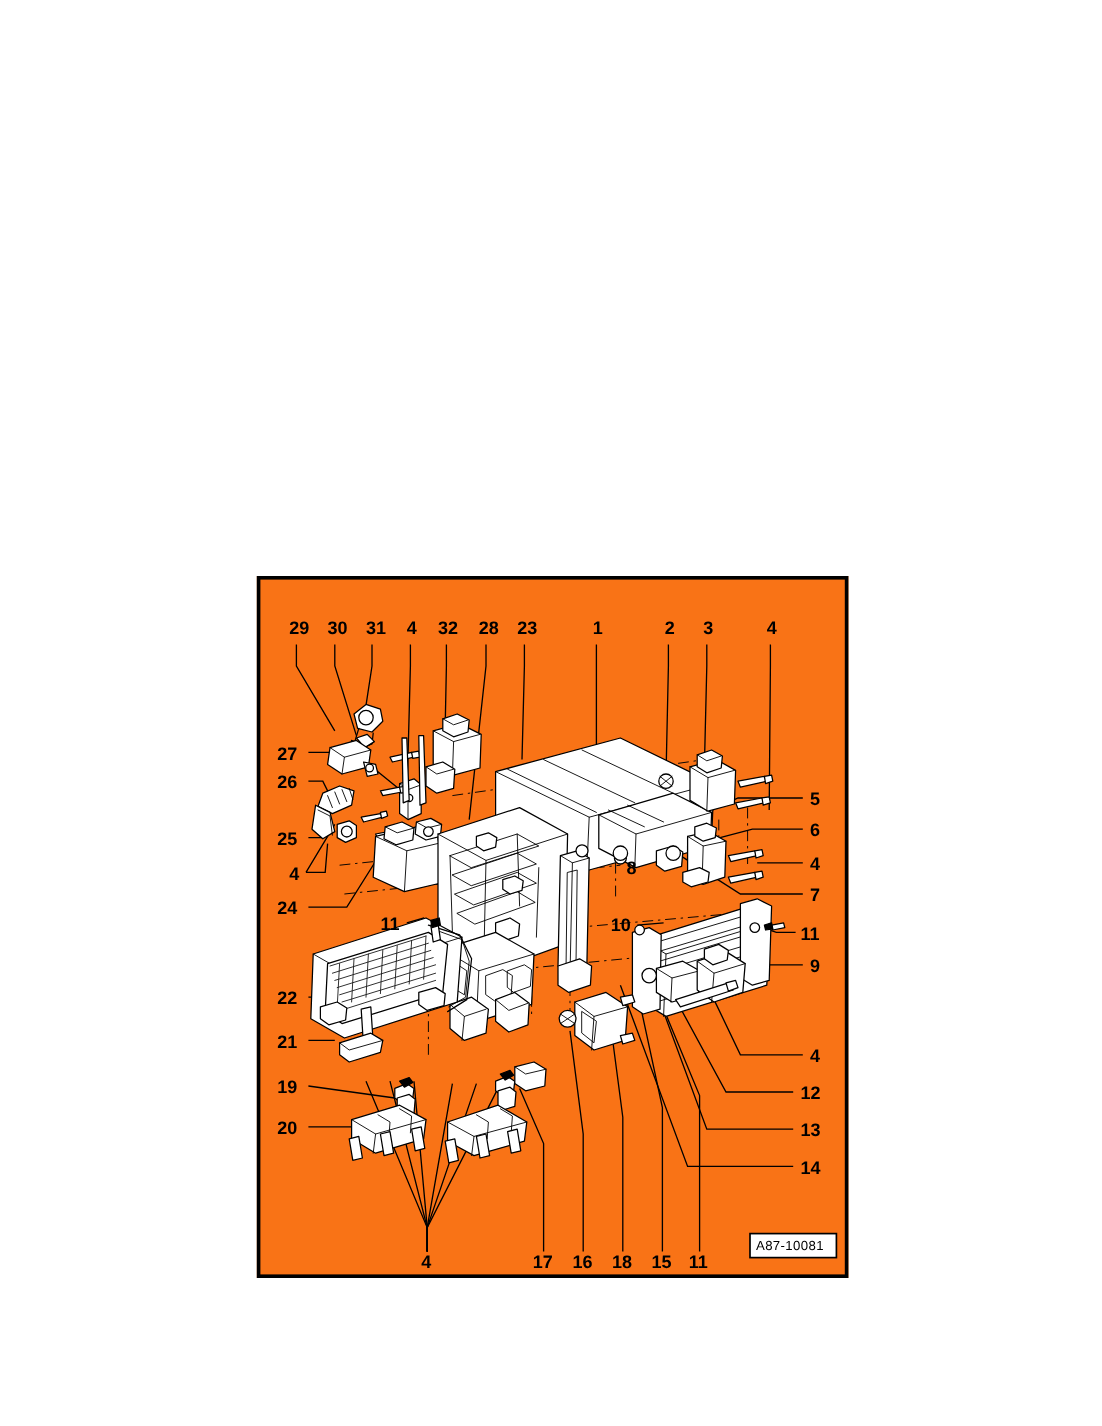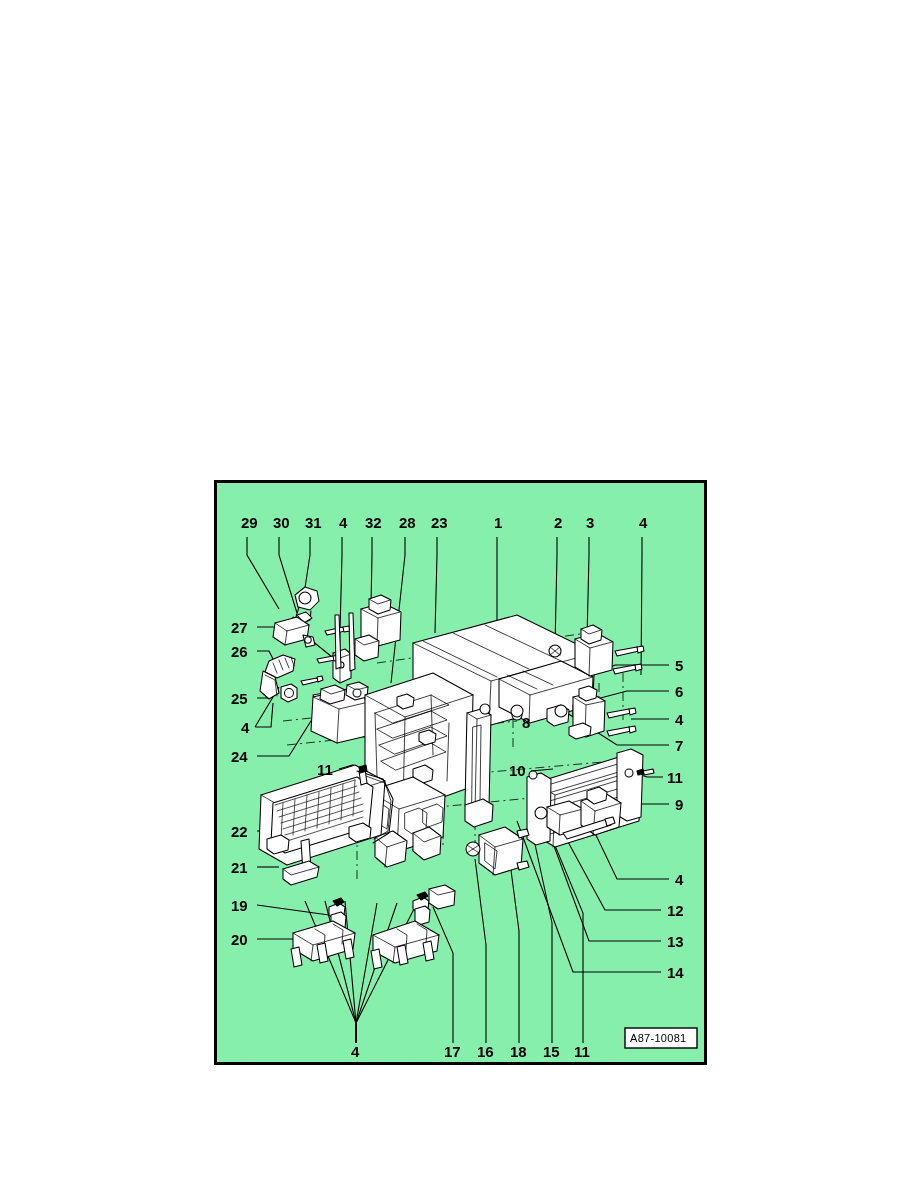--- a/index.html
+++ b/index.html
@@ -24,21 +24,21 @@
   }
   
   #diagram-frame {
     position: absolute;
     left: 214px;
     top: 480px;
     width: 493px;
     height: 585px;
     border: 3px solid #000000;
     box-sizing: border-box;
-    background: #86efac;
+    background: #f97316;
   }
   #diagram-svg {
     position: absolute;
     left: 0; top: 0;
     width: 100%;
     height: 100%;
     display: block;
   }
   .callout-text {
     font-family: "Liberation Sans", sans-serif;

